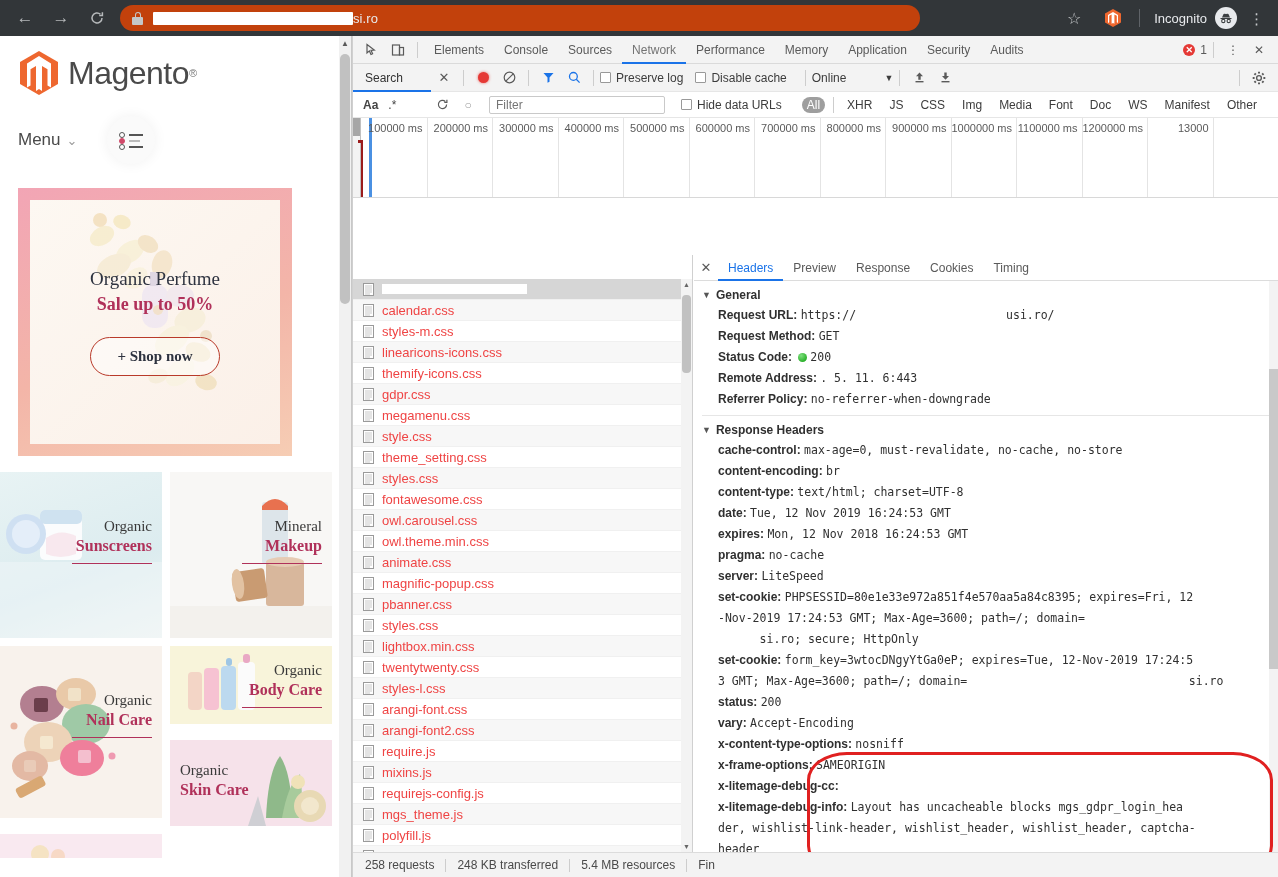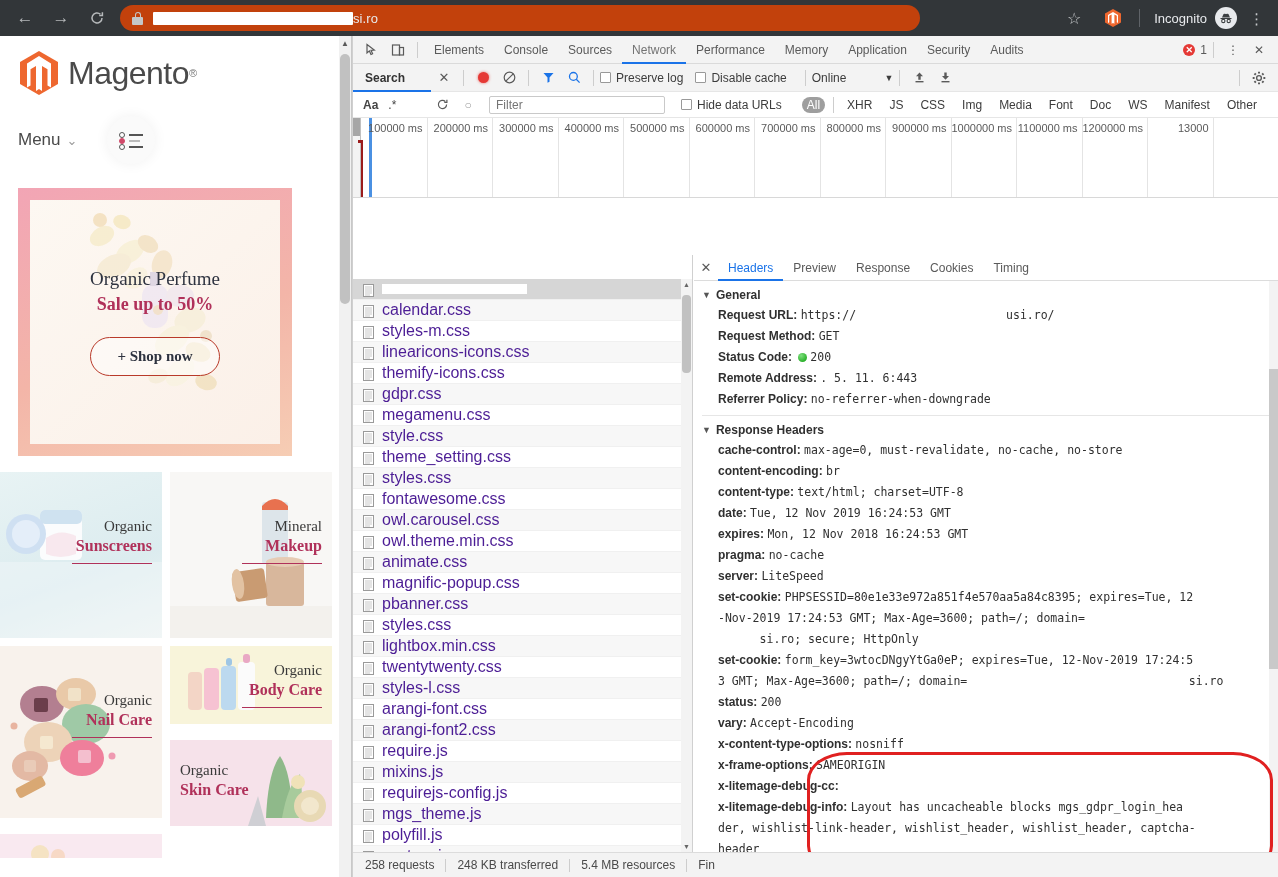--- a/index.html
+++ b/index.html
@@ -121,21 +121,21 @@
   .dt-sep { width:1px; height:16px; background:#cdcdcd; margin:0 6px; }
   .dt-tab { padding:0 10px; height:28px; line-height:28px; color:#5a5a5a; font-size:12px; white-space:nowrap; }
   .dt-tab.active { color:#737373; box-shadow: inset 0 -2px 0 #1a73e8; }
   .dt-right { margin-left:auto; display:flex; align-items:center; padding-right:6px; }
   .err-badge { display:flex; align-items:center; color:#5a5a5a; font-size:12px; }
   .err-dot { width:12px; height:12px; border-radius:50%; background:#e53935; color:#fff;
      font-size:9px; display:flex; align-items:center; justify-content:center; margin-right:5px; font-weight:bold;}
 
   .dt-toolbar2 { height:28px; border-bottom:1px solid #e6e6e6; background:#f3f3f3; display:flex; align-items:center; }
   .search-tab { width:78px; height:28px; line-height:28px; padding-left:12px; color:#333;
-      box-shadow: inset 0 -2px 0 #1a73e8; font-size:12px;font-weight:bold;}
+      box-shadow: inset 0 -2px 0 #1a73e8; font-size:12px;}
   .search-x { width:26px; display:flex; align-items:center; justify-content:center; color:#5a5a5a; font-size:13px; }
   .rec-dot { width:11px; height:11px; border-radius:50%; background:#e53935;
      box-shadow:0 0 3px rgba(229,57,53,0.75); }
   .chk { width:11px; height:11px; border:1px solid #999; background:#fff; margin-right:5px; border-radius:1px; display:inline-block;}
   .tbl-label { color:#3c3c3c; font-size:12px; margin-right:12px; display:flex; align-items:center; }
   .online-sel { display:flex; align-items:center; color:#3c3c3c; font-size:12px; }
 
   .dt-toolbar3 { height:26px; border-bottom:1px solid #e6e6e6; background:#fff; display:flex; align-items:center; }
   .search-opts { width:76px; display:flex; align-items:center; gap:10px; padding-left:10px; color:#444; font-size:12px; }
   .filter-input {
@@ -157,21 +157,21 @@
   .ov-label { position:absolute; top:4px; font-size:11px; color:#5a5a5a; transform:translateX(-100%); white-space:nowrap; }
   .pane-left {
     position:absolute; left:0; top:0; width:340px; bottom:0; background:#fff;
     border-right:1px solid #d0d0d0; overflow:hidden;
   }
   .name-hdr { height:24px; line-height:24px; padding-left:12px; font-size:12px; color:#3c3c3c;
      border-bottom:1px solid #e0e0e0; background:#fff; }
   .req-list { position:absolute; left:0; top:24px; right:0; bottom:0; overflow:hidden; }
   .req {
     height:21px; display:flex; align-items:center; padding-left:10px;
-    font-size:16px; color:#4c1d95; border-bottom:1px solid #f0f0f0;
+    font-size:13px; color:#ef4444; border-bottom:1px solid #f0f0f0;
   }
   .req:nth-child(even) { background:#f7f7f7; }
   .req.selected { background:#d6d6d6; }
   .doc-icon { width:11px; height:13px; flex:none; margin-right:8px; }
   .req-redacted { display:inline-block; height:10px; background:#fff; width:145px; }
   .list-sb { position:absolute; right:0; top:24px; width:11px; bottom:0; background:#f3f3f3; }
   .list-thumb { position:absolute; right:1px; top:16px; width:9px; height:78px; background:#c1c1c1; border-radius:4px;}
 
   .pane-right { position:absolute; left:341px; top:0; right:0; bottom:0; background:#fff; overflow:hidden; }
   .hdr-tabs { height:26px; border-bottom:1px solid #dcdcdc; display:flex; align-items:center; background:#fff;}
@@ -998,21 +998,21 @@
               <span>Response Headers</span>
             </div>
           <div id="resp-rows">
               <div class="hrow"><span class="hk">cache-control:</span> <span class="hv">max-age=0, must-revalidate, no-cache, no-store</span></div>
               <div class="hrow"><span class="hk">content-encoding:</span> <span class="hv">br</span></div>
               <div class="hrow"><span class="hk">content-type:</span> <span class="hv">text/html; charset=UTF-8</span></div>
               <div class="hrow"><span class="hk">date:</span> <span class="hv">Tue, 12 Nov 2019 16:24:53 GMT</span></div>
               <div class="hrow"><span class="hk">expires:</span> <span class="hv">Mon, 12 Nov 2018 16:24:53 GMT</span></div>
               <div class="hrow"><span class="hk">pragma:</span> <span class="hv">no-cache</span></div>
               <div class="hrow"><span class="hk">server:</span> <span class="hv">LiteSpeed</span></div>
-              <div class="hrow"><span class="hk">set-cookie:</span> <span class="hv">PHPSESSID=80e1e33e972a851f4e570aa5a84c8395; expires=Tue, 12</span></div>
+              <div class="hrow"><span class="hk">set-cookie:</span> <span class="hv">PHPSESSID=80e1e33e972a851f4e570aa5a84c8395; expires=Fri, 12</span></div>
               <div class="hrow"><span class="hv" style="white-space:pre">-Nov-2019 17:24:53 GMT; Max-Age=3600; path=/; domain=</span></div>
               <div class="hrow"><span class="hv" style="white-space:pre">      si.ro; secure; HttpOnly</span></div>
               <div class="hrow"><span class="hk">set-cookie:</span> <span class="hv">form_key=3wtocDNgyYtGa0eP; expires=Tue, 12-Nov-2019 17:24:5</span></div>
               <div class="hrow"><span class="hv" style="white-space:pre">3 GMT; Max-Age=3600; path=/; domain=                                si.ro</span></div>
               <div class="hrow"><span class="hk">status:</span> <span class="hv">200</span></div>
               <div class="hrow"><span class="hk">vary:</span> <span class="hv">Accept-Encoding</span></div>
               <div class="hrow"><span class="hk">x-content-type-options:</span> <span class="hv">nosniff</span></div>
               <div class="hrow"><span class="hk">x-frame-options:</span> <span class="hv">SAMEORIGIN</span></div>
               <div class="hrow"><span class="hk">x-litemage-debug-cc:</span> <span class="hv"></span></div>
               <div class="hrow"><span class="hk">x-litemage-debug-info:</span> <span class="hv">Layout has uncacheable blocks mgs_gdpr_login_hea</span></div>

